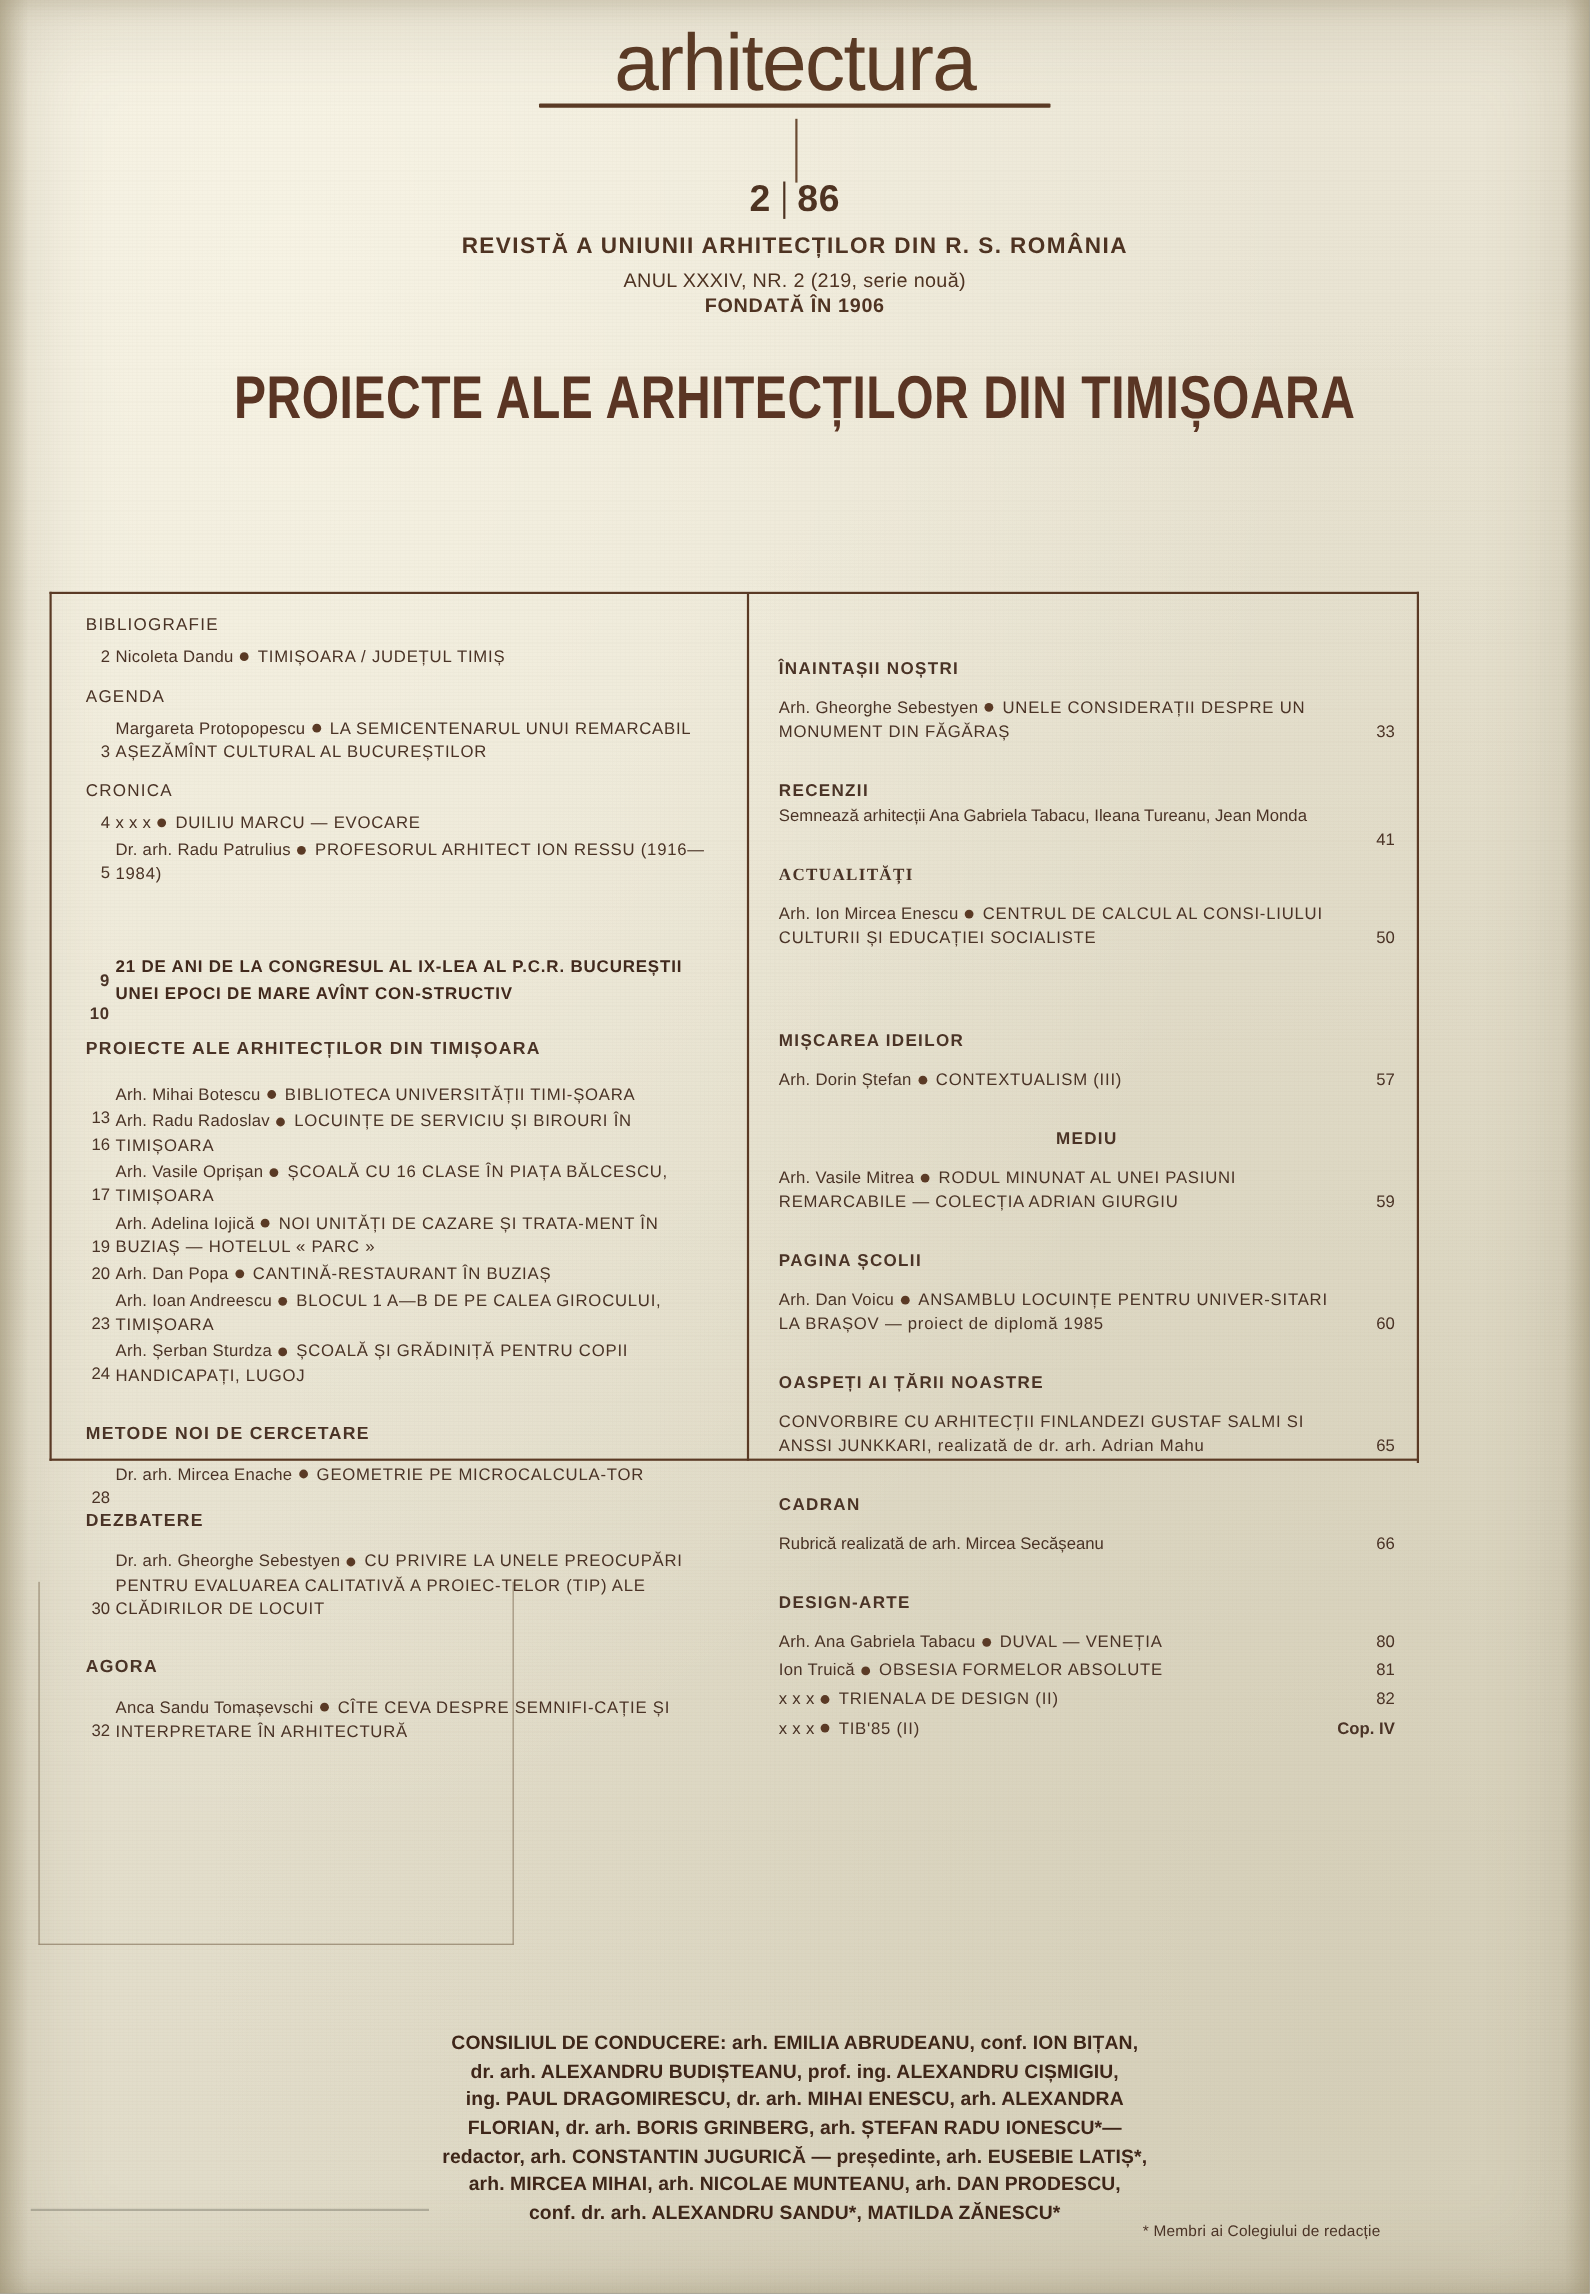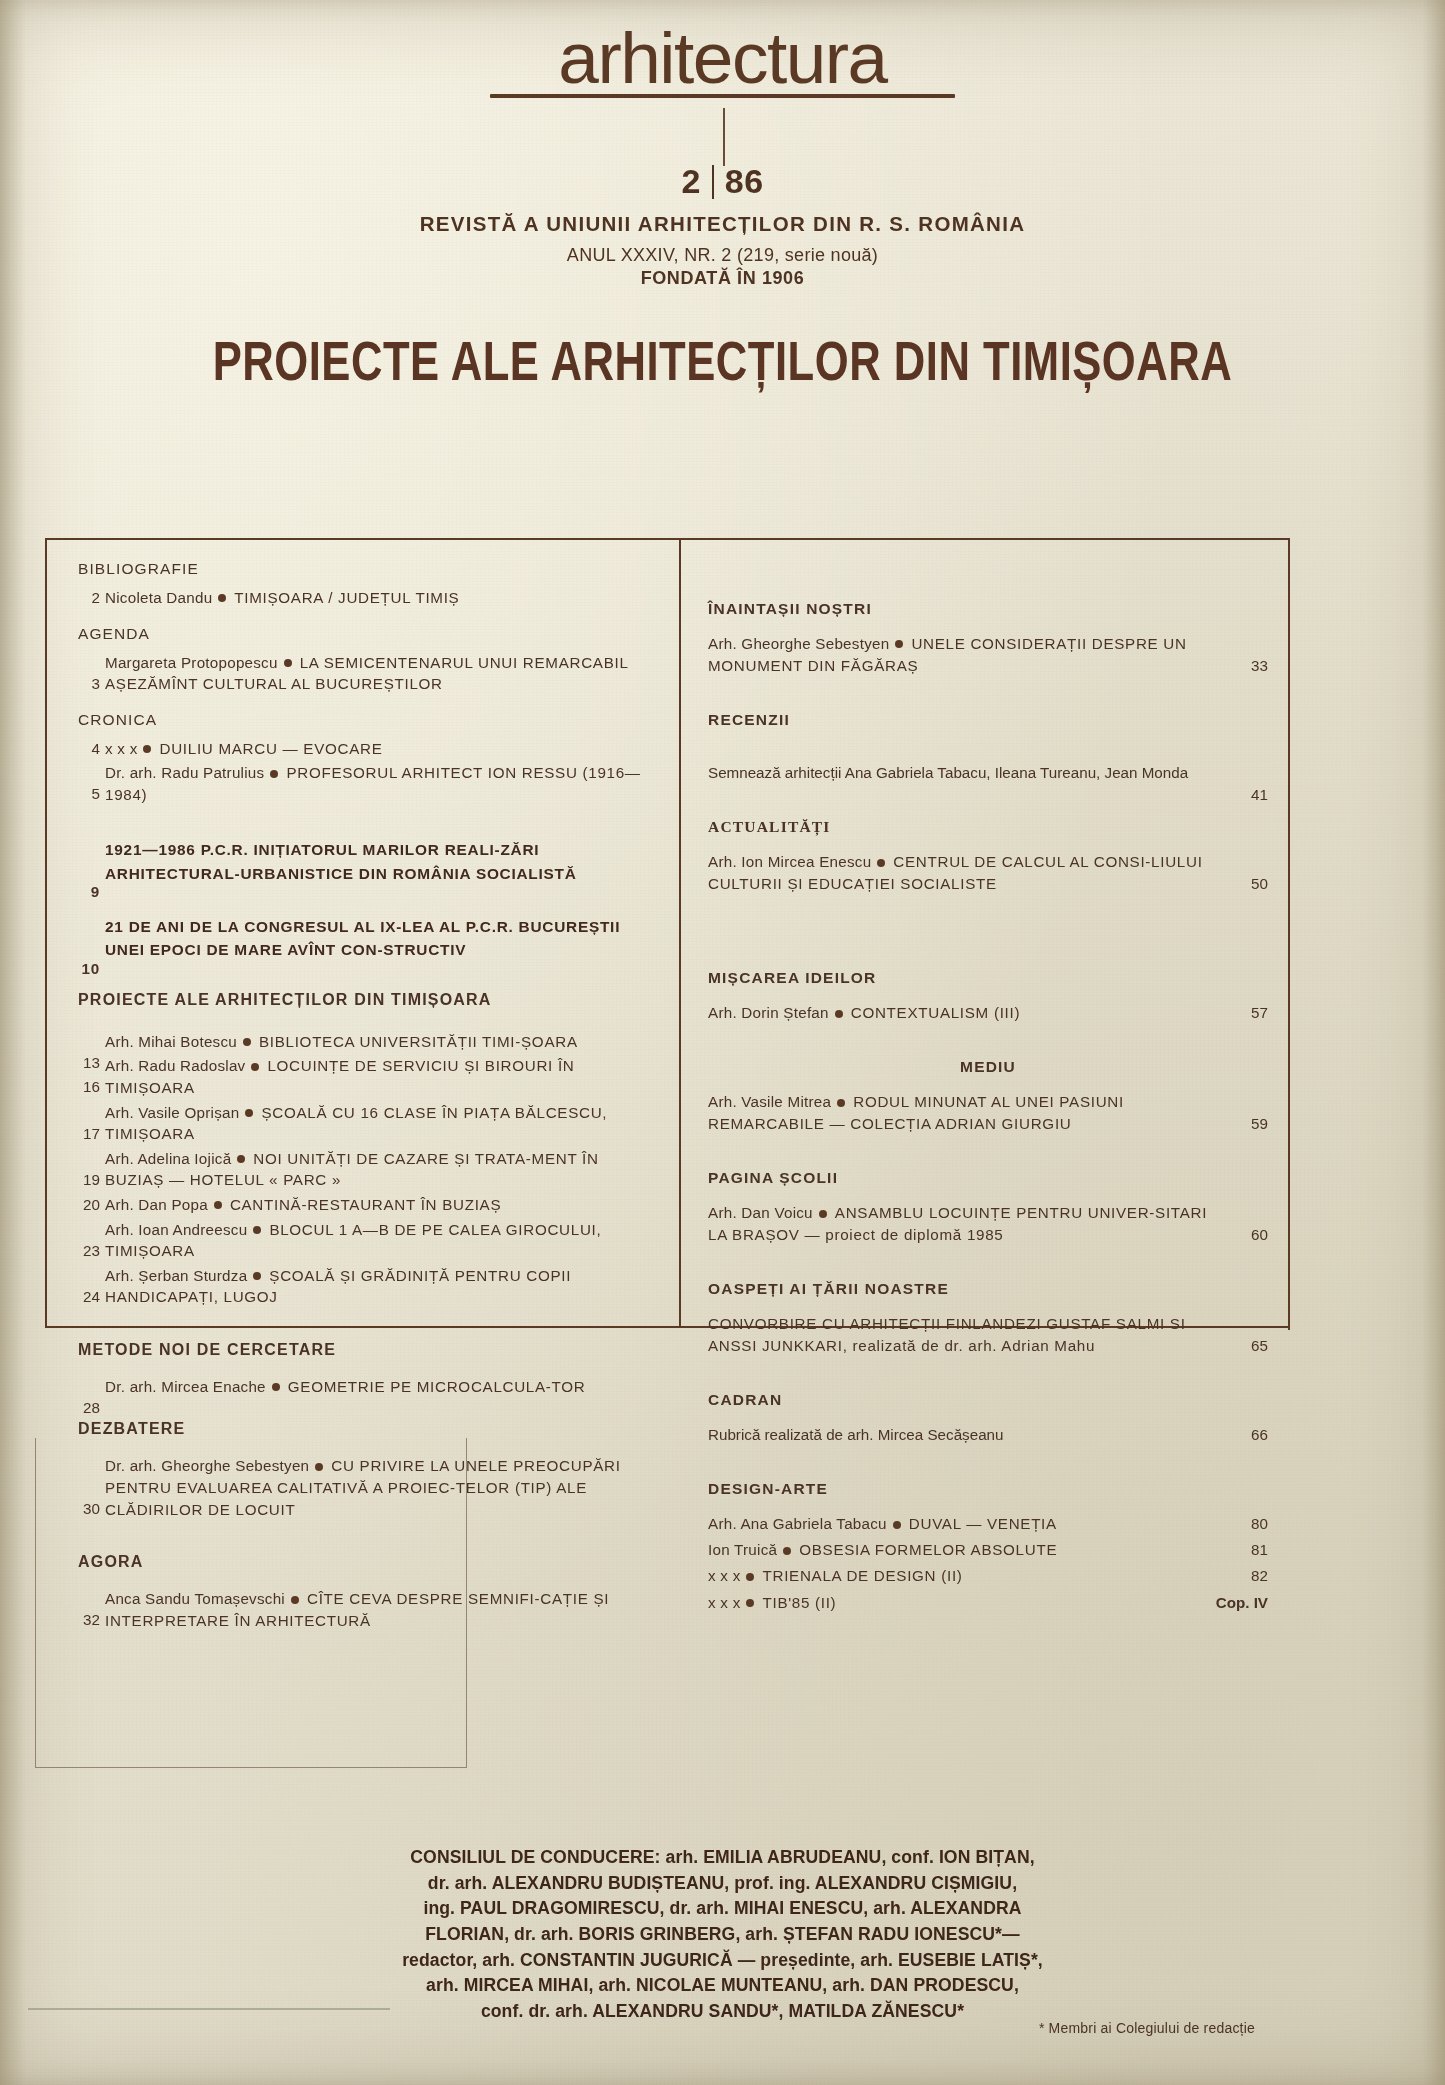--- a/index.html
+++ b/index.html
@@ -438,21 +438,21 @@
     <div class="entry">
       <span class="pg">4</span><span class="author">x x x</span><span class="dot"></span><span class="caps">DUILIU MARCU — EVOCARE</span>
     </div>
     <div class="entry">
       <span class="pg l2">5</span><span class="author">Dr. arh. Radu Patrulius</span><span class="dot"></span><span class="caps">PROFESORUL ARHITECT ION RESSU (1916—1984)</span>
     </div>
 
     <div class="gap-l"></div>
 
     <div class="bold-block">
-      <span class="pg l3">9</span><span>1921—1986 P.C.R. INIȚIATORUL MARILOR REALI-ZĂRI ARHITECTURAL-URBANISTICE DIN ROMÂNIA SOCIALISTĂ</span>
+      <span class="pg l3">9</span>
     </div>
 
     <div class="gap-l"></div>
 
     <div class="bold-block">
       <span class="pg l3">10</span><span>21 DE ANI DE LA CONGRESUL AL IX-LEA AL P.C.R. BUCUREȘTII UNEI EPOCI DE MARE AVÎNT CON-STRUCTIV</span>
     </div>
 
     <div class="gap-l"></div>
 
@@ -505,21 +505,21 @@
   <div class="col col-right">
 
     <div class="sec-head b" style="margin-bottom:15px;">ÎNAINTAȘII NOȘTRI</div>
     <div class="r-entry">
       <span class="author">Arh. Gheorghe Sebestyen</span><span class="dot"></span><span class="caps">UNELE CONSIDERAȚII DESPRE UN MONUMENT DIN FĂGĂRAȘ</span>
       <span class="r-pg l2">33</span>
     </div>
 
     <div class="gap-l"></div>
 
-    <div class="sec-head b" style="margin-bottom:33px;">RECENZII</div>
+    <div class="sec-head b" style="margin-bottom:2px;">RECENZII</div>
     <div class="r-entry">
       <span>Semnează arhitecții Ana Gabriela Tabacu, Ileana Tureanu, Jean Monda</span>
       <span class="r-pg l2">41</span>
     </div>
 
     <div class="gap-l"></div>
 
     <div class="sec-head b" style="margin-bottom:15px;font-family:Liberation Serif, serif;">ACTUALITĂȚI</div>
     <div class="r-entry">
       <span class="author">Arh. Ion Mircea Enescu</span><span class="dot"></span><span class="caps">CENTRUL DE CALCUL AL CONSI-LIULUI CULTURII ȘI EDUCAȚIEI SOCIALISTE</span>

